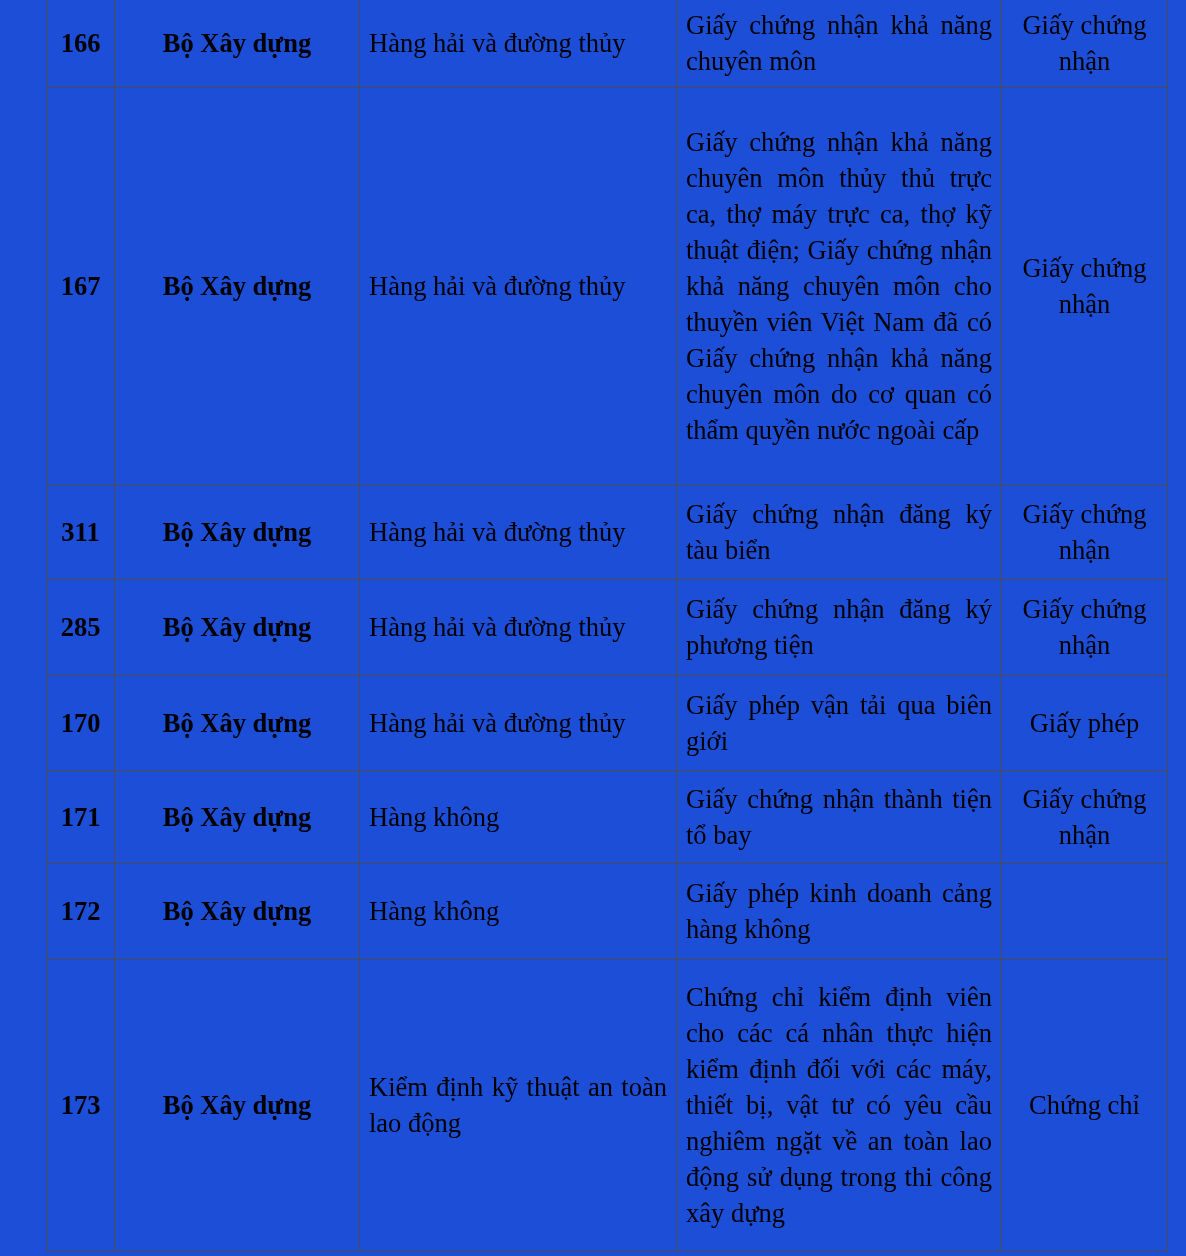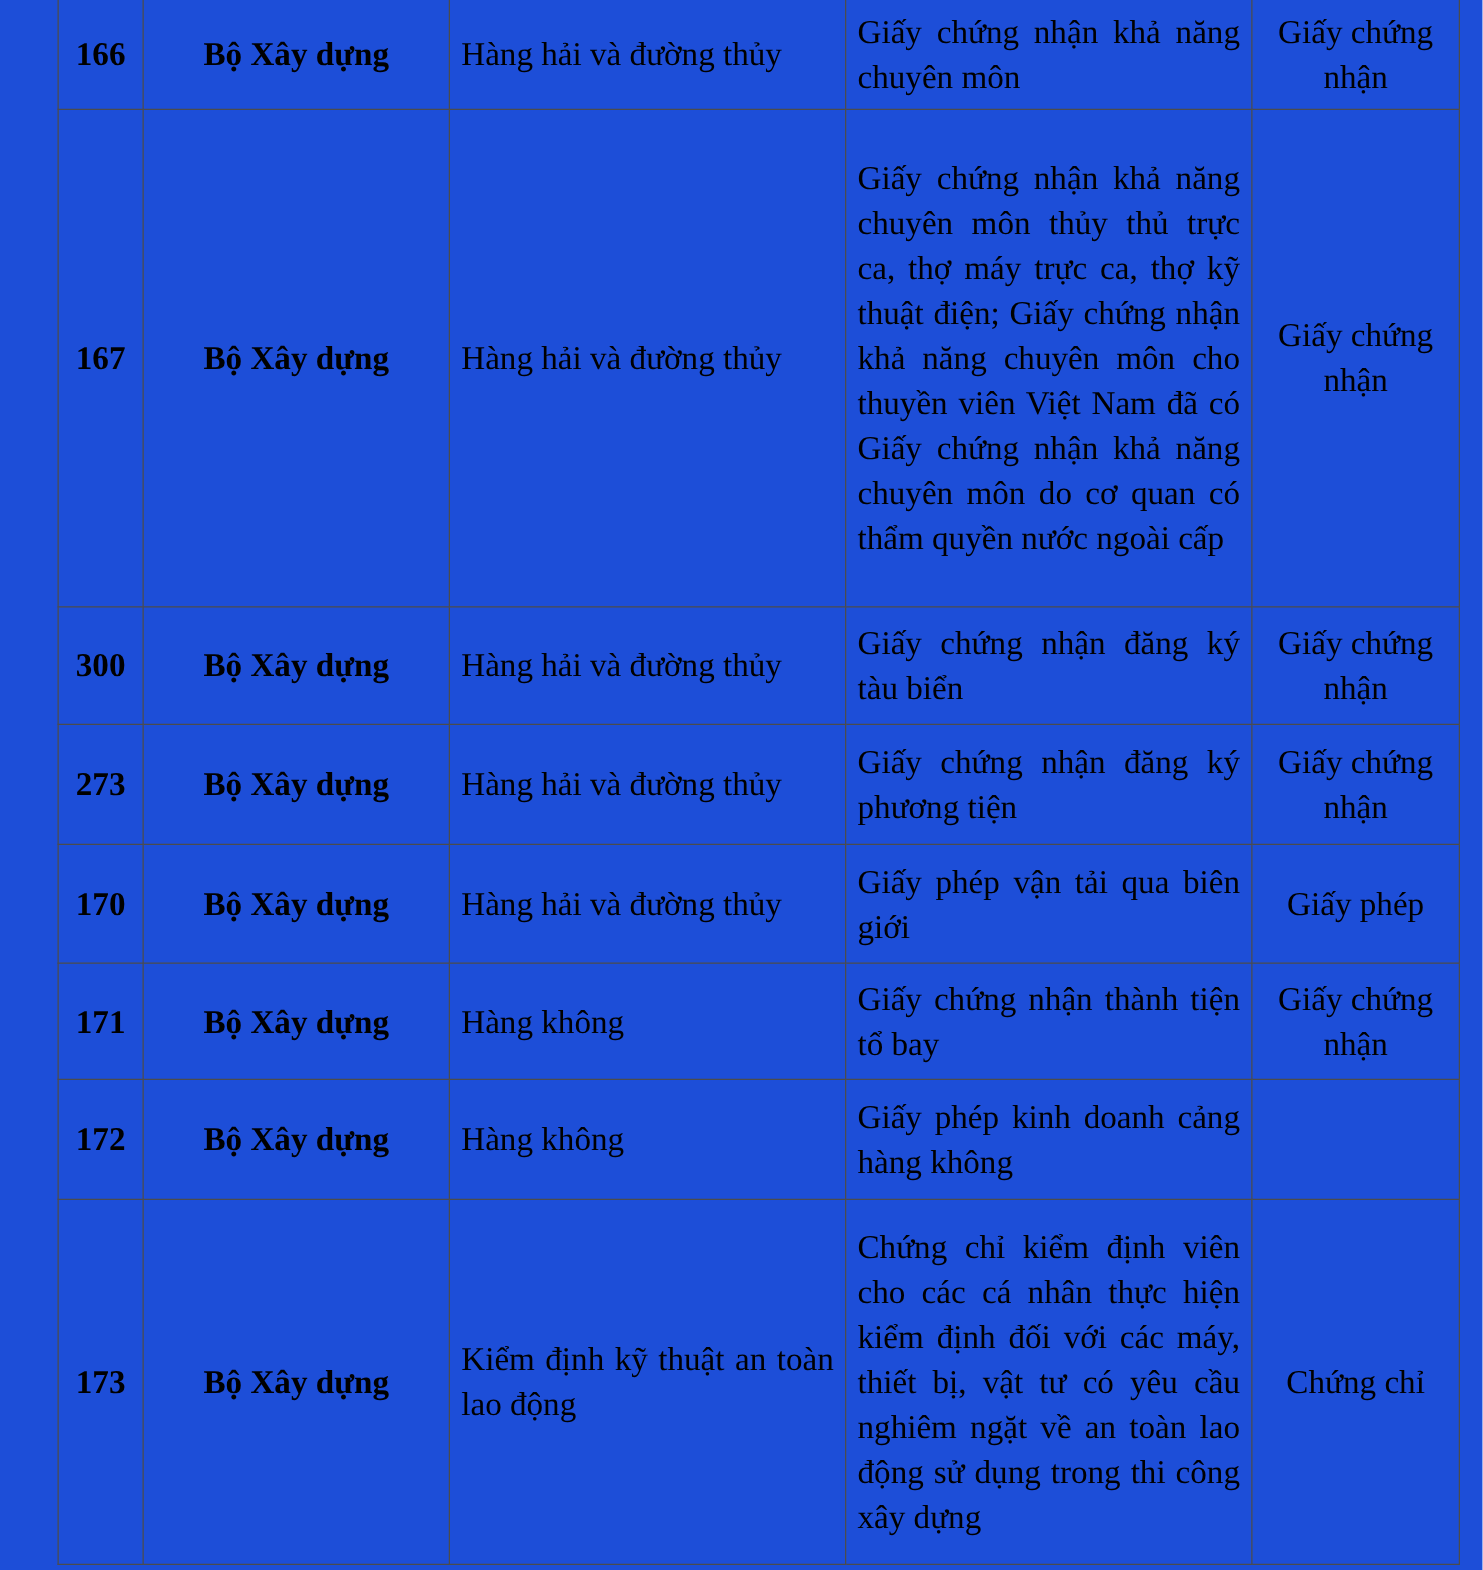--- a/index.html
+++ b/index.html
@@ -90,28 +90,28 @@
         <td class="c-type">Giấy chứng nhận</td>
       </tr>
       <tr class="r1">
         <td class="c-no">167</td>
         <td class="c-ministry">Bộ Xây dựng</td>
         <td class="c-field">Hàng hải và đường thủy</td>
         <td class="c-license">Giấy chứng nhận khả năng chuyên môn thủy thủ trực ca, thợ máy trực ca, thợ kỹ thuật điện; Giấy chứng nhận khả năng chuyên môn cho thuyền viên Việt Nam đã có Giấy chứng nhận khả năng chuyên môn do cơ quan có thẩm quyền nước ngoài cấp</td>
         <td class="c-type">Giấy chứng nhận</td>
       </tr>
       <tr class="r2">
-        <td class="c-no">300</td>
+        <td class="c-no">311</td>
         <td class="c-ministry">Bộ Xây dựng</td>
         <td class="c-field">Hàng hải và đường thủy</td>
         <td class="c-license">Giấy chứng nhận đăng ký tàu biển</td>
         <td class="c-type">Giấy chứng nhận</td>
       </tr>
       <tr class="r3">
-        <td class="c-no">273</td>
+        <td class="c-no">285</td>
         <td class="c-ministry">Bộ Xây dựng</td>
         <td class="c-field">Hàng hải và đường thủy</td>
         <td class="c-license">Giấy chứng nhận đăng ký phương tiện</td>
         <td class="c-type">Giấy chứng nhận</td>
       </tr>
       <tr class="r4">
         <td class="c-no">170</td>
         <td class="c-ministry">Bộ Xây dựng</td>
         <td class="c-field">Hàng hải và đường thủy</td>
         <td class="c-license">Giấy phép vận tải qua biên giới</td>

